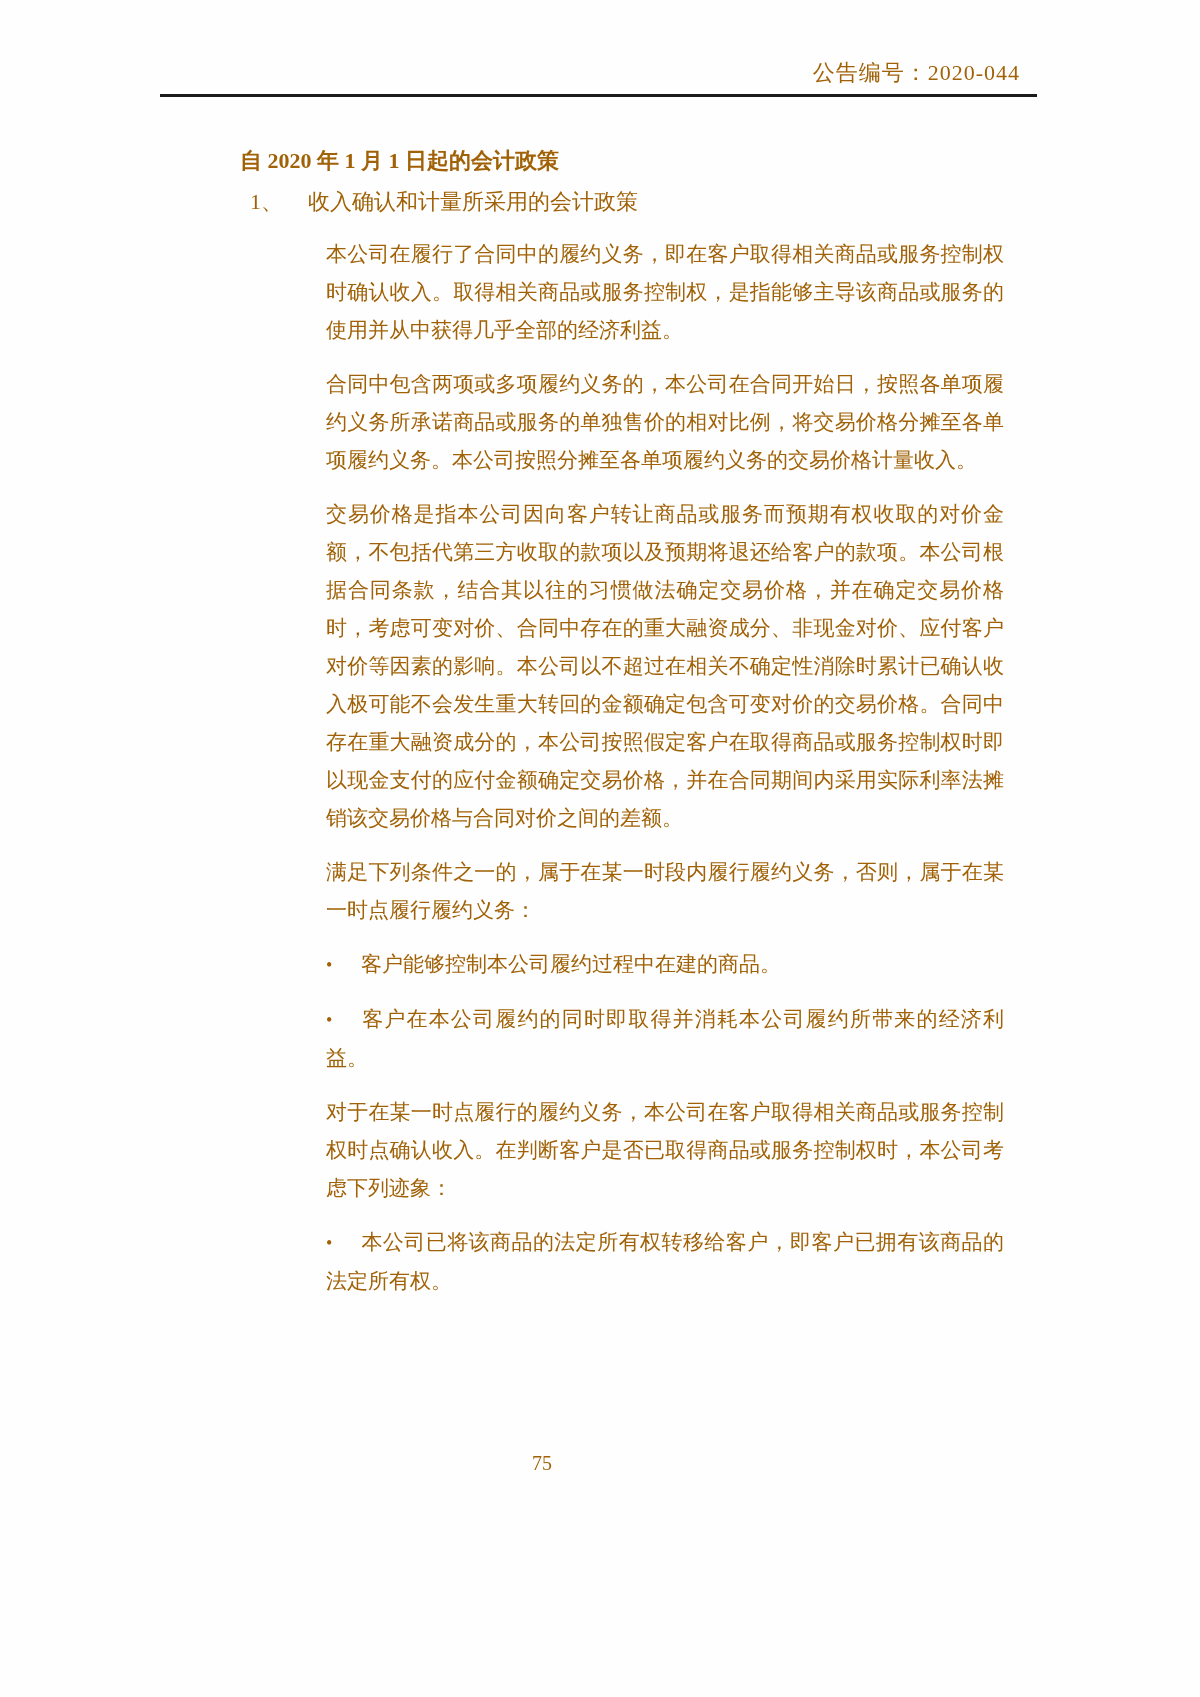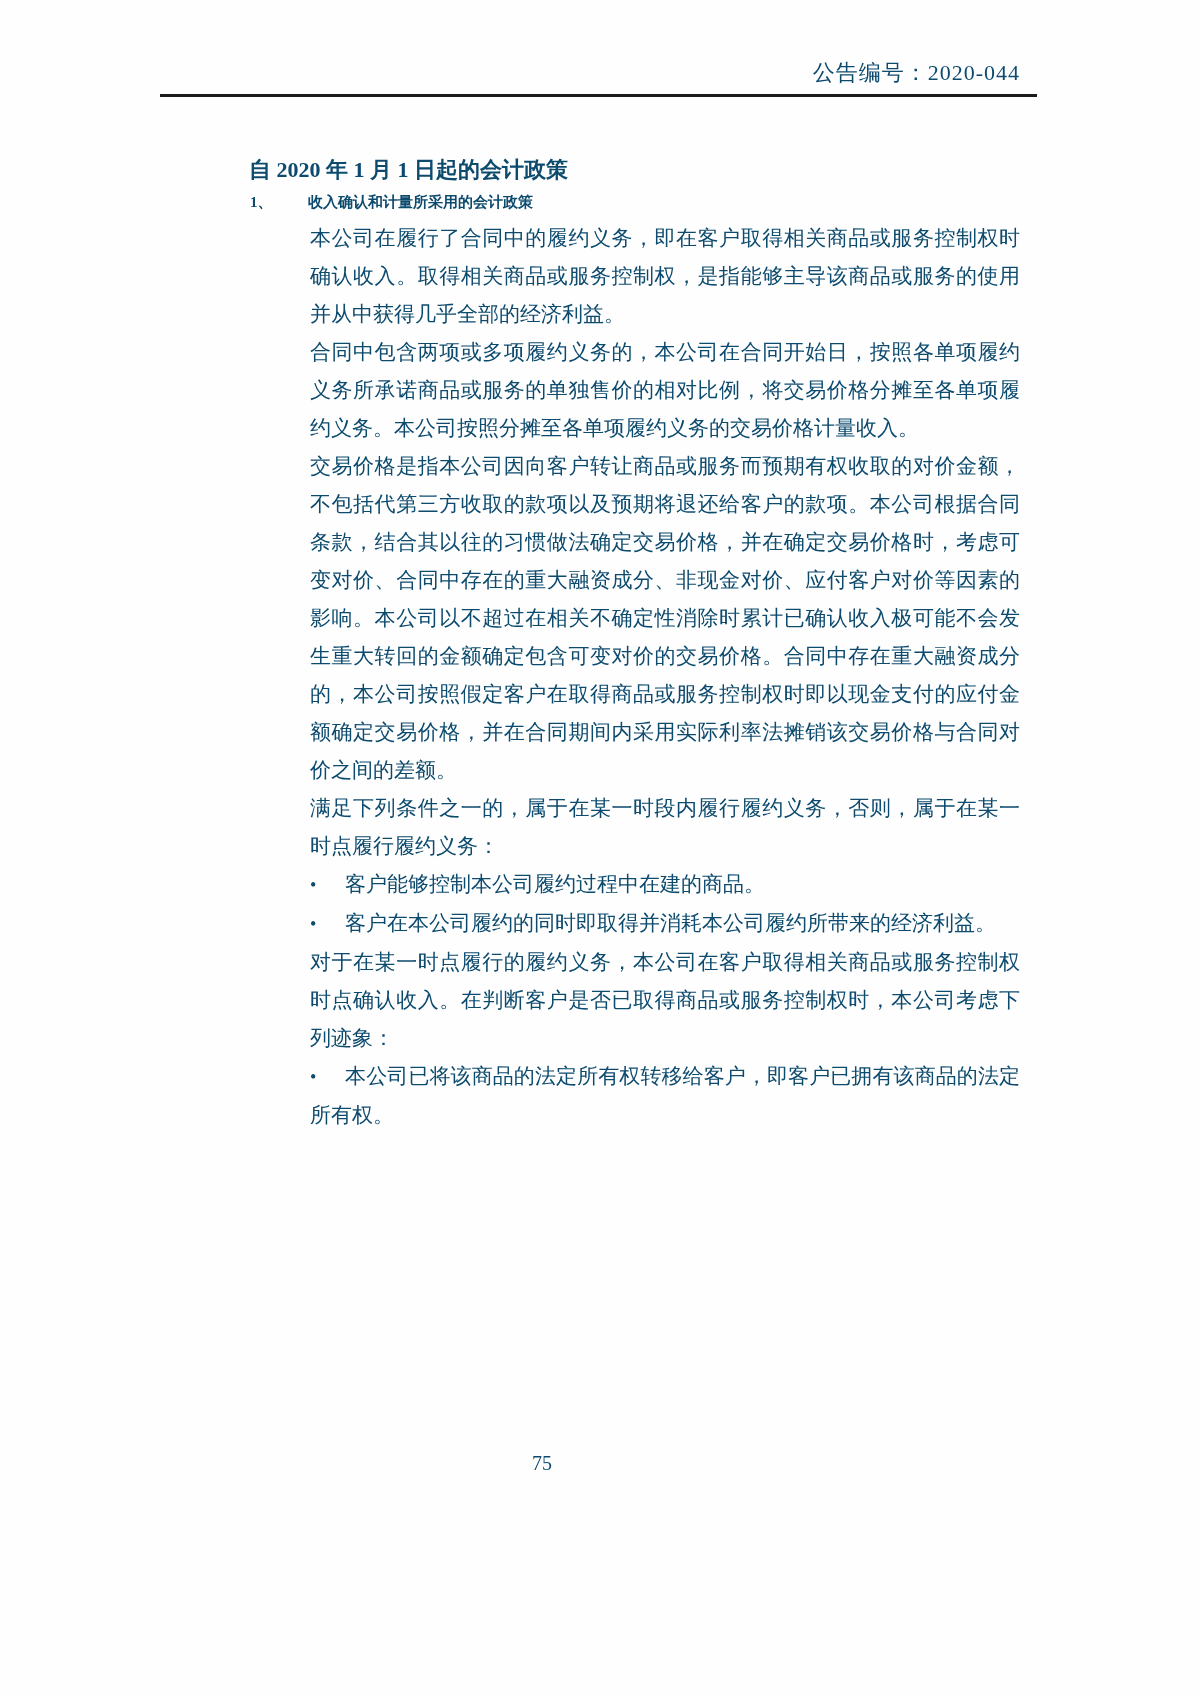--- a/index.html
+++ b/index.html
@@ -6,21 +6,21 @@
     margin: 0;
     padding: 0;
     background: #ffffff;
   }
   .page {
     position: relative;
     width: 1200px;
     height: 1697px;
     background: #fefefe;
     font-family: "Liberation Serif", "DejaVu Serif", serif;
-    color: #0c4a6e;
+    color: #a16207;
     overflow: hidden;
   }
   
   .header-text {
     position: absolute;
     top: 58px;
     left: 160px;
     width: 860px;
     text-align: right;
     font-size: 22px;
@@ -36,49 +36,49 @@
     background: #1b1b1b;
   }
   
   .doc-title {
     position: absolute;
     top: 143px;
     left: 237px;
     font-size: 22px;
     font-weight: bold;
     line-height: 30px;
-    margin: 12px;
+    margin: 3px;
     white-space: nowrap;
   }
   .section-heading {
     position: absolute;
     top: 187px;
     left: 250px;
-    font-size: 15px;
-    font-weight: bold;
+    font-size: 22px;
+    font-weight: normal;
     line-height: 30px;
     white-space: nowrap;
   }
   .section-heading .sec-num {
     display: inline-block;
     width: 58px;
   }
   
   .text-col {
     position: absolute;
     top: 219px;
     left: 310px;
     width: 710px;
     font-size: 21px;
     line-height: 38px;
     text-align: justify;
     text-align-last: left;
   }
   .text-col p.para {
-    margin: 0;
+    margin: 16px;
     padding: 0;
   }
   .text-col p.bullet .dot {
     display: inline-block;
     width: 12px;
     font-size: 18px;
   }
   .text-col p.bullet .gap {
     display: inline-block;
     width: 23px;

